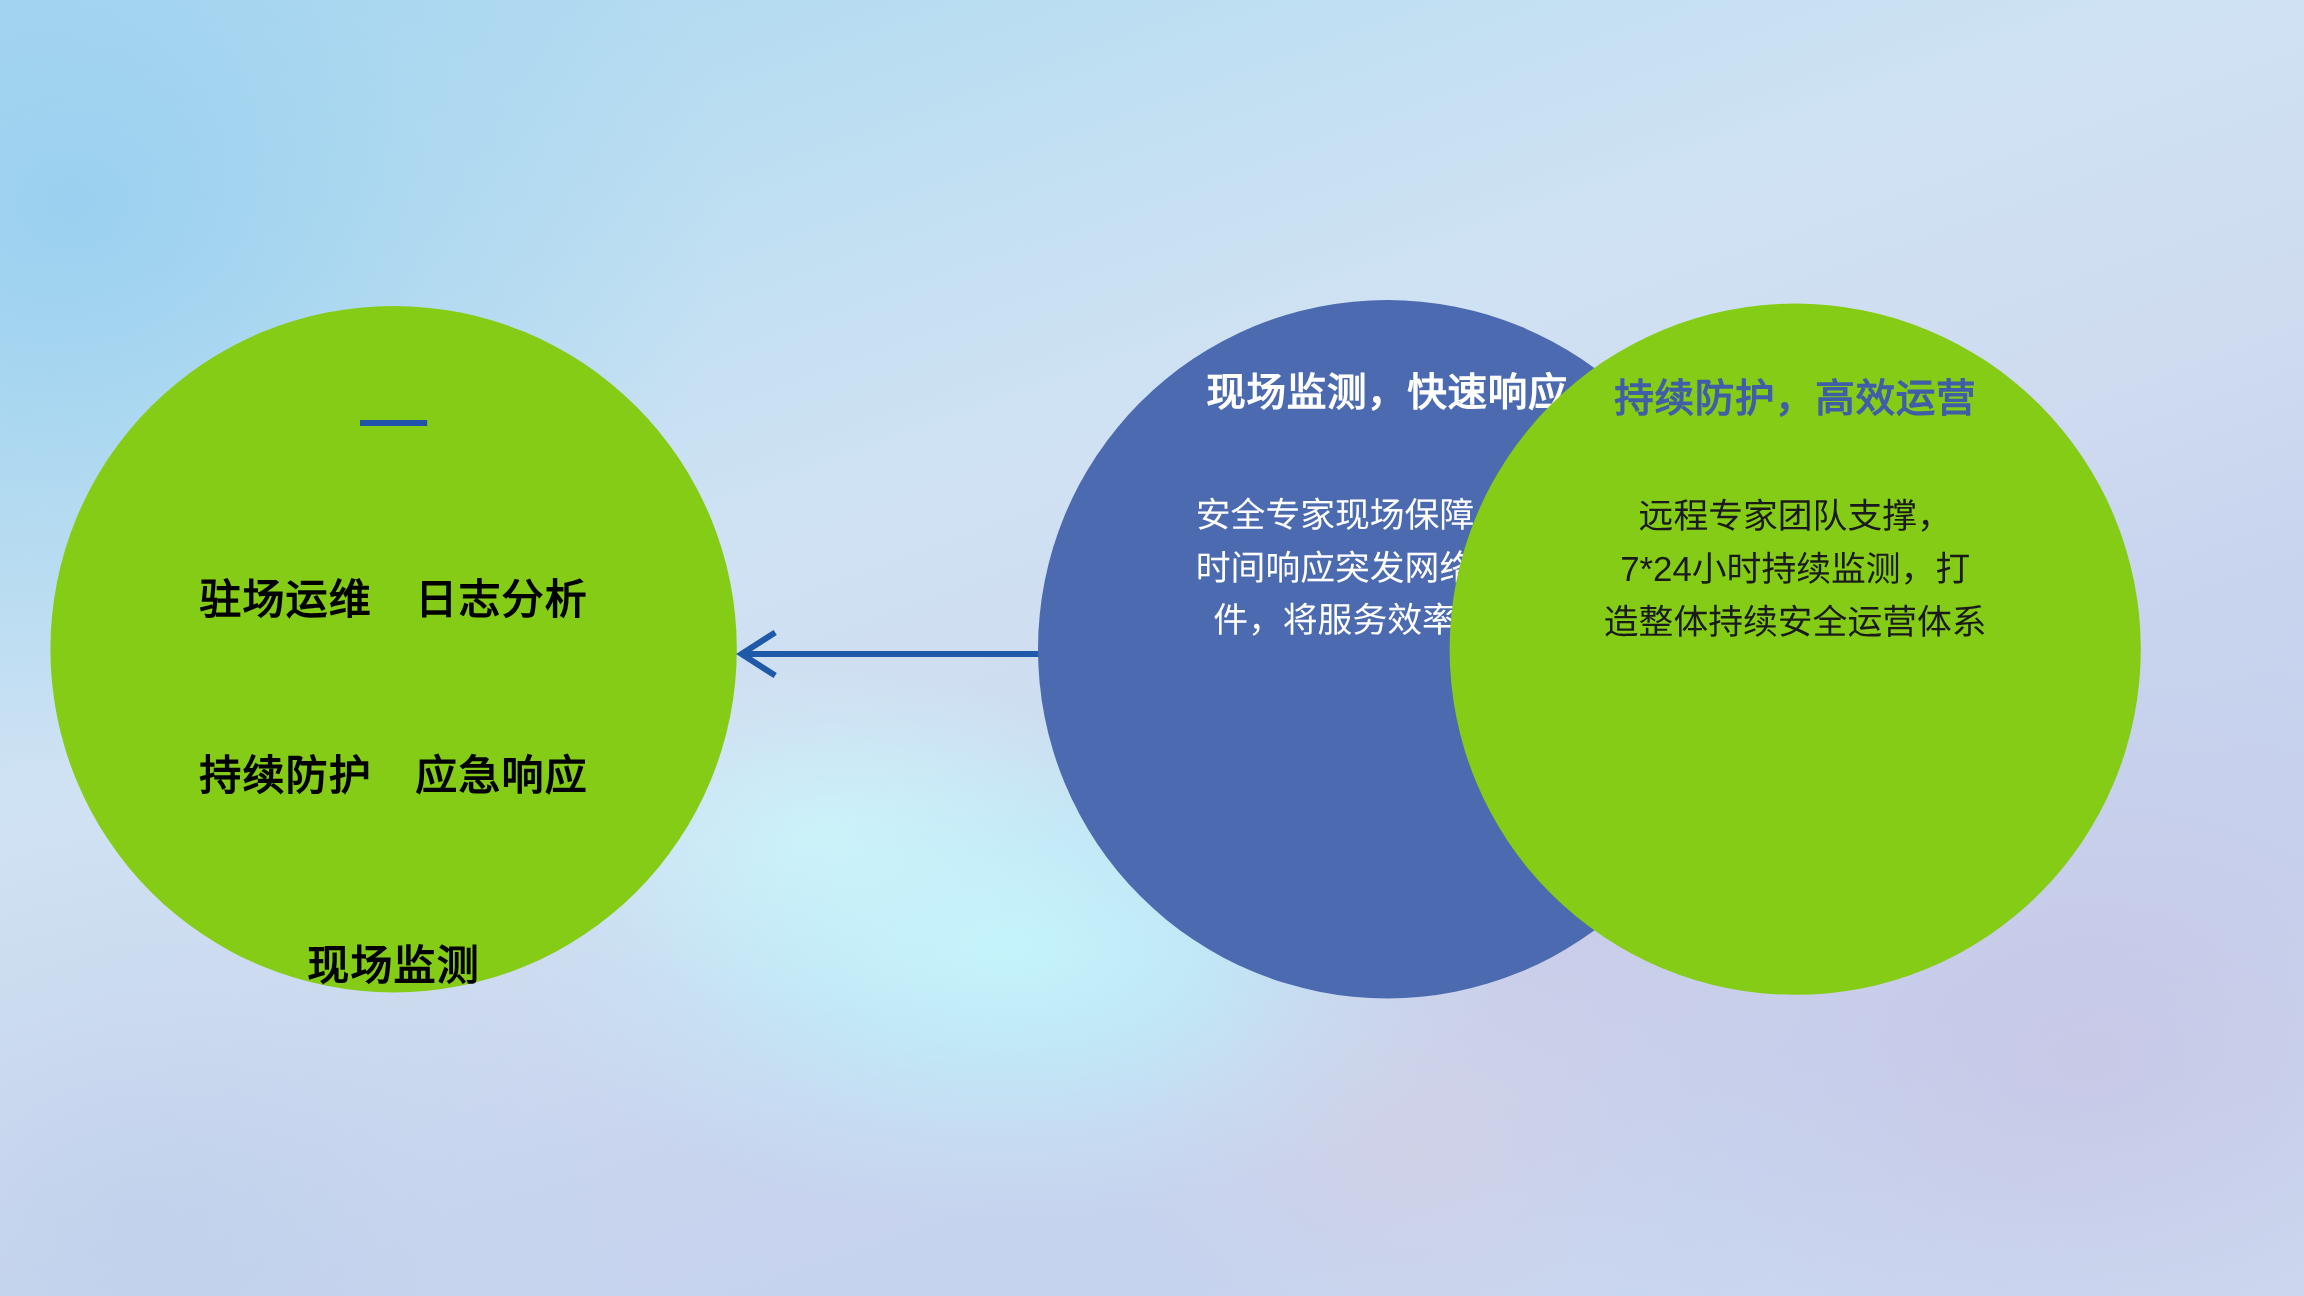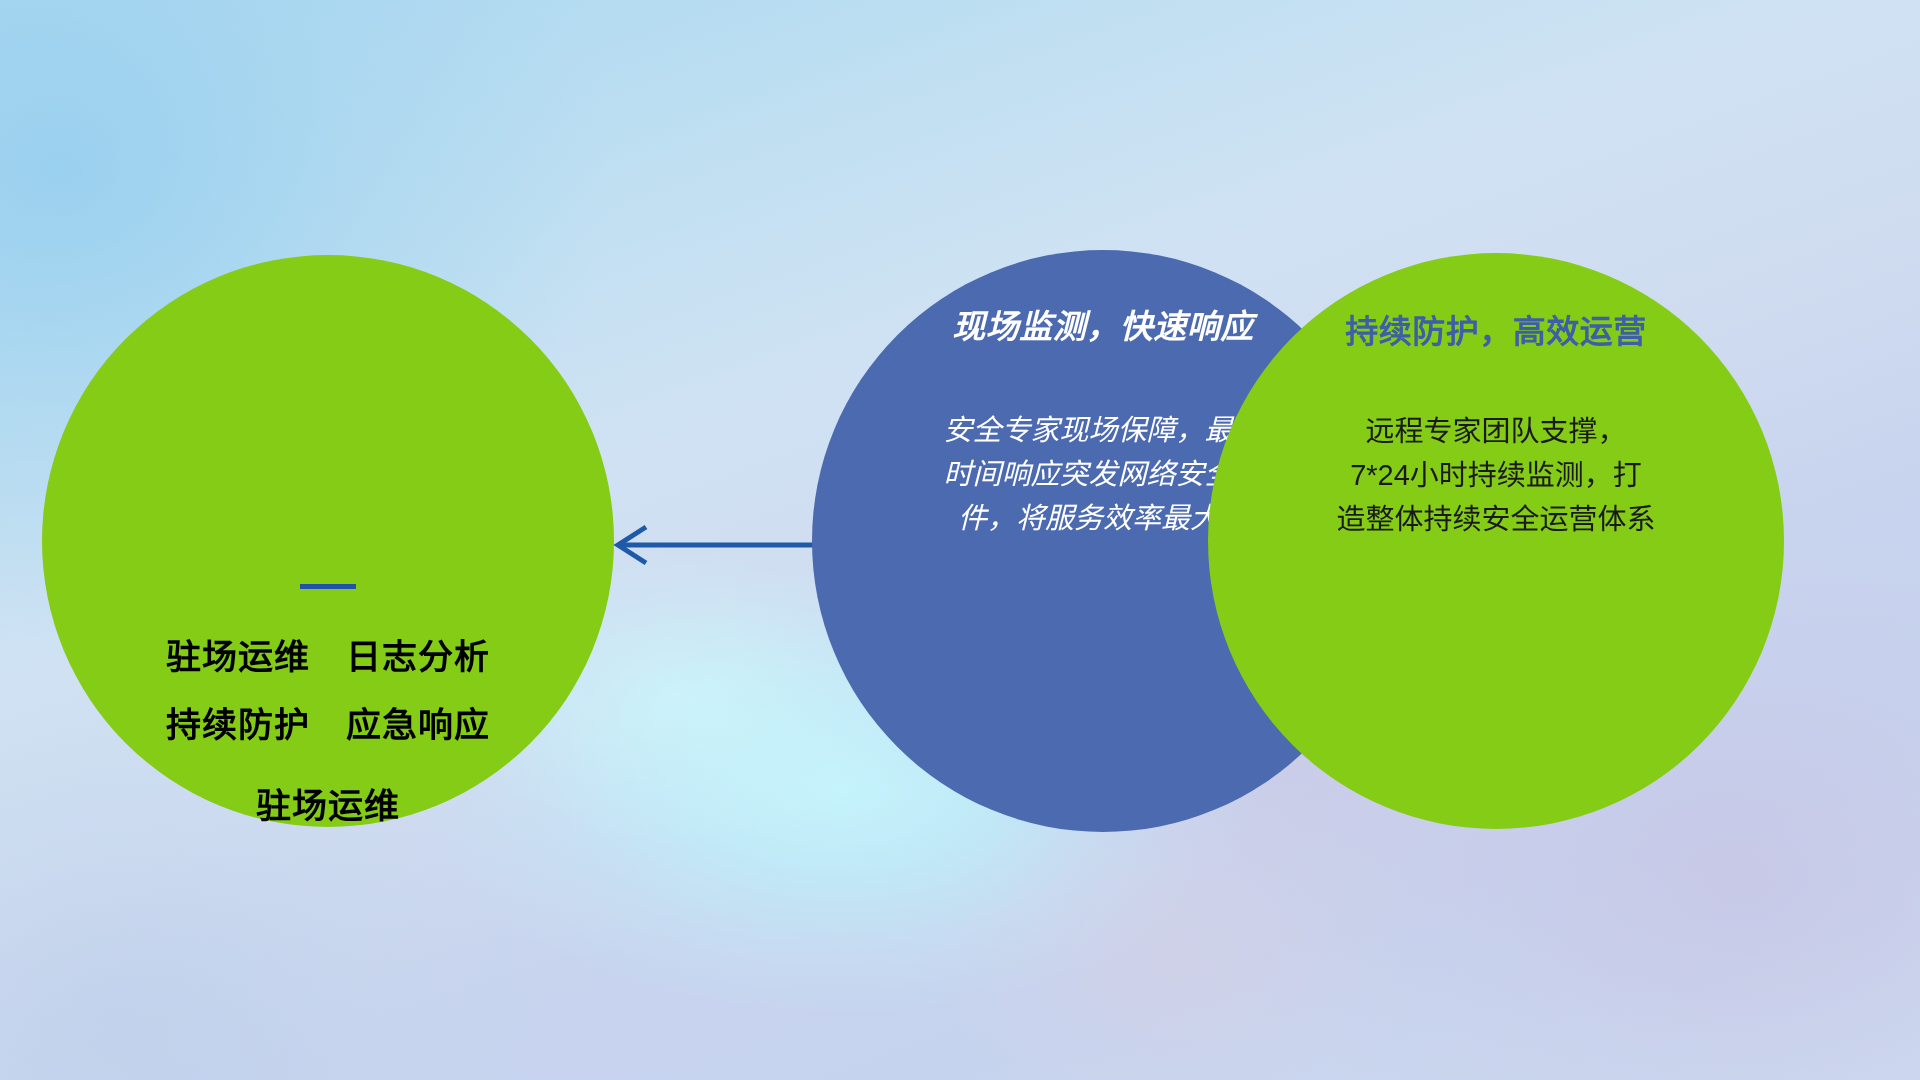--- a/index.html
+++ b/index.html
@@ -101,25 +101,24 @@
 
   
   #circle-left {
     left: 42px;
     top: 255px;
     width: 572px;
     height: 572px;
   }
   
   #circle-center {
-    left: 812px;
+    left: 865px;
     top: 250px;
     width: 582px;
     height: 582px;
-    font-style: italic;
   }
   
   #circle-right {
     left: 1208px;
     top: 253px;
     width: 576px;
     height: 576px;
   }
 
   .circle-content {
@@ -180,21 +179,21 @@
     color: #ffffff;
   }
   .body-black {
     color: #1a1a1a;
   }
   .gap-lg { height: 60px; }
   .gap-md { height: 56px; }
 
   #circle-center .circle-content { justify-content: flex-start; padding-top: 50px; }
   #circle-right  .circle-content { justify-content: flex-start; padding-top: 52px; }
-  #circle-left   .circle-content { justify-content: flex-end; padding-top: 95px; }
+  #circle-left   .circle-content { justify-content: space-between; padding-top: 95px; }
 
   
   #arrow-connector {
     position: absolute;
     left: 600px;
     top: 515px;
     width: 290px;
     height: 60px;
   }
 </style>
@@ -210,21 +209,21 @@
   <div class="bg-layer bg-glow-lavender"></div>
   <div class="bg-layer bg-glow-lavender2"></div>
   <div class="bg-layer bg-glow-bottomleft"></div>
   <div class="bg-layer bg-glow-pinkish"></div>
 
   <div id="circle-left" class="circle circle-white">
     <div class="circle-content">
       <div class="accent-dash"></div>
       <p class="kw-line">驻场运维　日志分析</p>
       <p class="kw-line">持续防护　应急响应</p>
-      <p class="kw-line last">驻场运维</p>
+      <p class="kw-line last">现场监测</p>
     </div>
   </div>
 
   <svg id="arrow-connector" viewBox="0 0 290 60">
     <line x1="288" y1="30" x2="22" y2="30" stroke="#1f5aa8" stroke-width="5"></line>
     <polyline points="46,12 18,30 46,48" fill="none" stroke="#1f5aa8" stroke-width="5" stroke-linecap="butt" stroke-linejoin="miter"></polyline>
   </svg>
 
   <div id="circle-center" class="circle" style="background:#4c6ab0;">
     <div class="circle-content">

